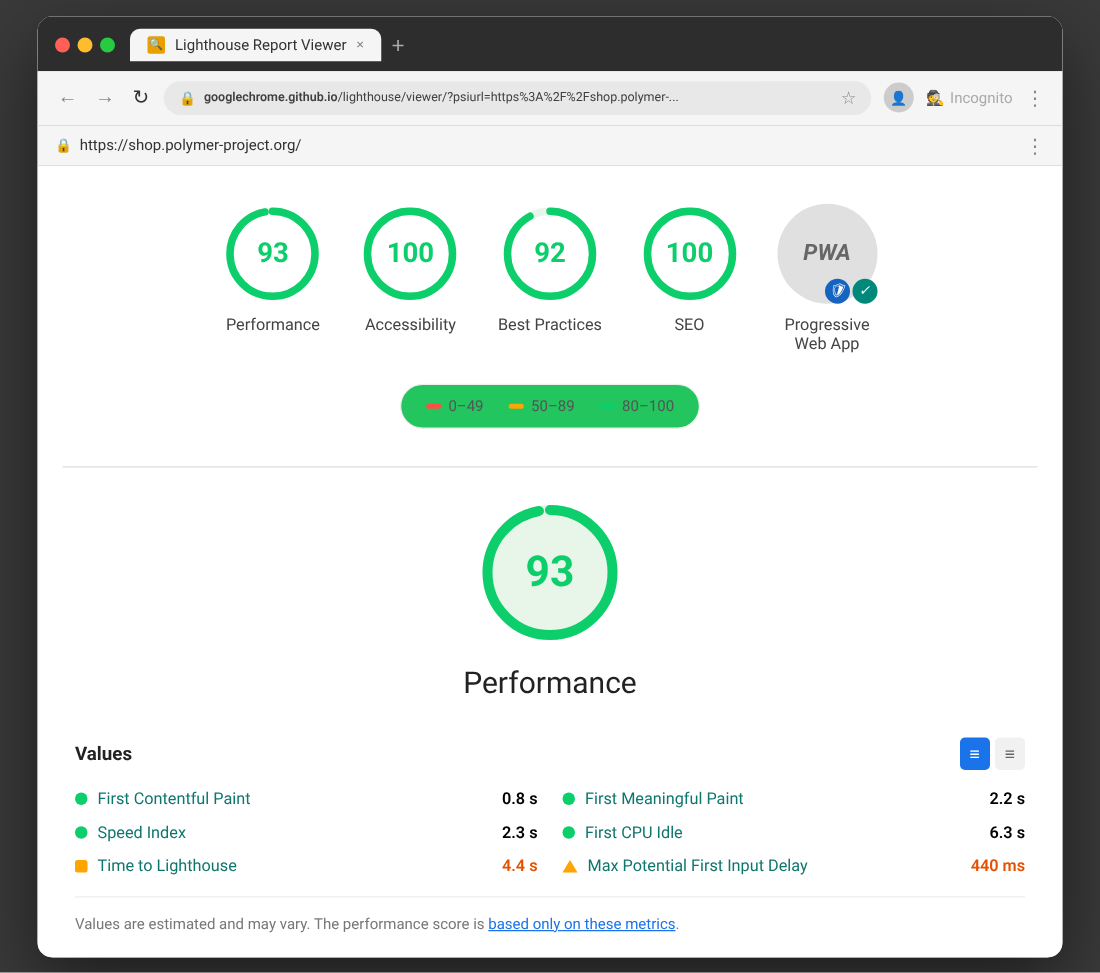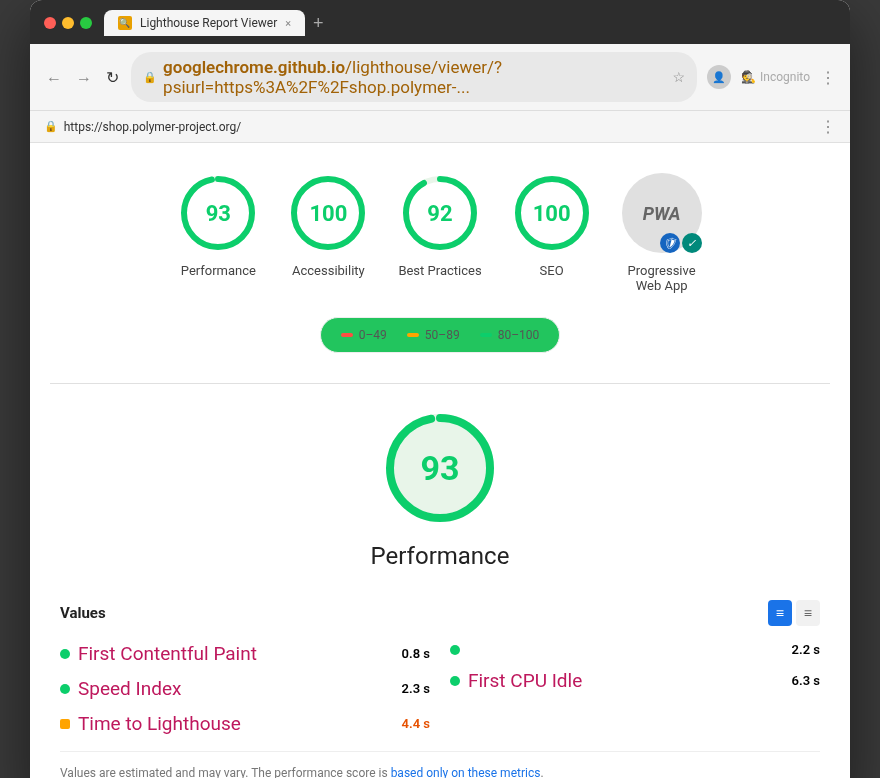--- a/index.html
+++ b/index.html
@@ -108,21 +108,21 @@
       background: #e8e8e8;
       border-radius: 20px;
       padding: 5px 12px;
       font-size: 12px;
       color: #333;
       display: flex;
       align-items: center;
       gap: 6px;
     }
     .lock-icon { color: #e8a000; font-size: 11px; }
-    .address-text { color: #a16207; font-size: 17px; }
+    .address-text { color: #404040; font-size: 10px; }
     .address-bold { font-weight: 600; }
     .star-btn { color: #888; font-size: 14px; margin-left: auto; }
     .profile-btn {
       width: 24px; height: 24px;
       background: #ccc;
       border-radius: 50%;
       display: flex;
       align-items: center;
       justify-content: center;
       font-size: 11px;
@@ -394,22 +394,22 @@
     }
     .metric-square {
       width: 10px;
       height: 10px;
       border-radius: 2px;
       flex-shrink: 0;
       background: #ffa400;
     }
     .dot-green { background: #0cce6b; }
     .metric-name {
-      font-size: 19px;
-      color: #be185d;
+      font-size: 13px;
+      color: #0f766e;
       flex: 1;
     }
     .metric-value {
       font-size: 13px;
       font-weight: 600;
       margin-left: auto;
     }
     .val-green { color: #000000; }
     .val-orange { color: #e65100; }
 
@@ -588,29 +588,35 @@
           <div class="metric-row">
             <div class="metric-square"></div>
             <span class="metric-name">Time to Lighthouse</span>
             <span class="metric-value val-orange">4.4 s</span>
           </div>
         </div>
 
         <div>
           <div class="metric-row">
             <div class="metric-dot dot-green"></div>
+            <span class="metric-name">First Meaningful Paint</span>
             <span class="metric-value val-green">2.2 s</span>
           </div>
           <div style="height:12px"></div>
           <div class="metric-row">
             <div class="metric-dot dot-green"></div>
             <span class="metric-name">First CPU Idle</span>
             <span class="metric-value val-green">6.3 s</span>
           </div>
           <div style="height:12px"></div>
+          <div class="metric-row">
+            <div class="metric-triangle"></div>
+            <span class="metric-name">Max Potential First Input Delay</span>
+            <span class="metric-value val-orange">440 ms</span>
+          </div>
         </div>
       </div>
 
       <div class="metrics-note">
         <span>Values are estimated and may vary. The performance score is </span><a href="#">based only on these metrics</a><span>.</span>
       </div>
     </div>
 
   </div>
 </div>

